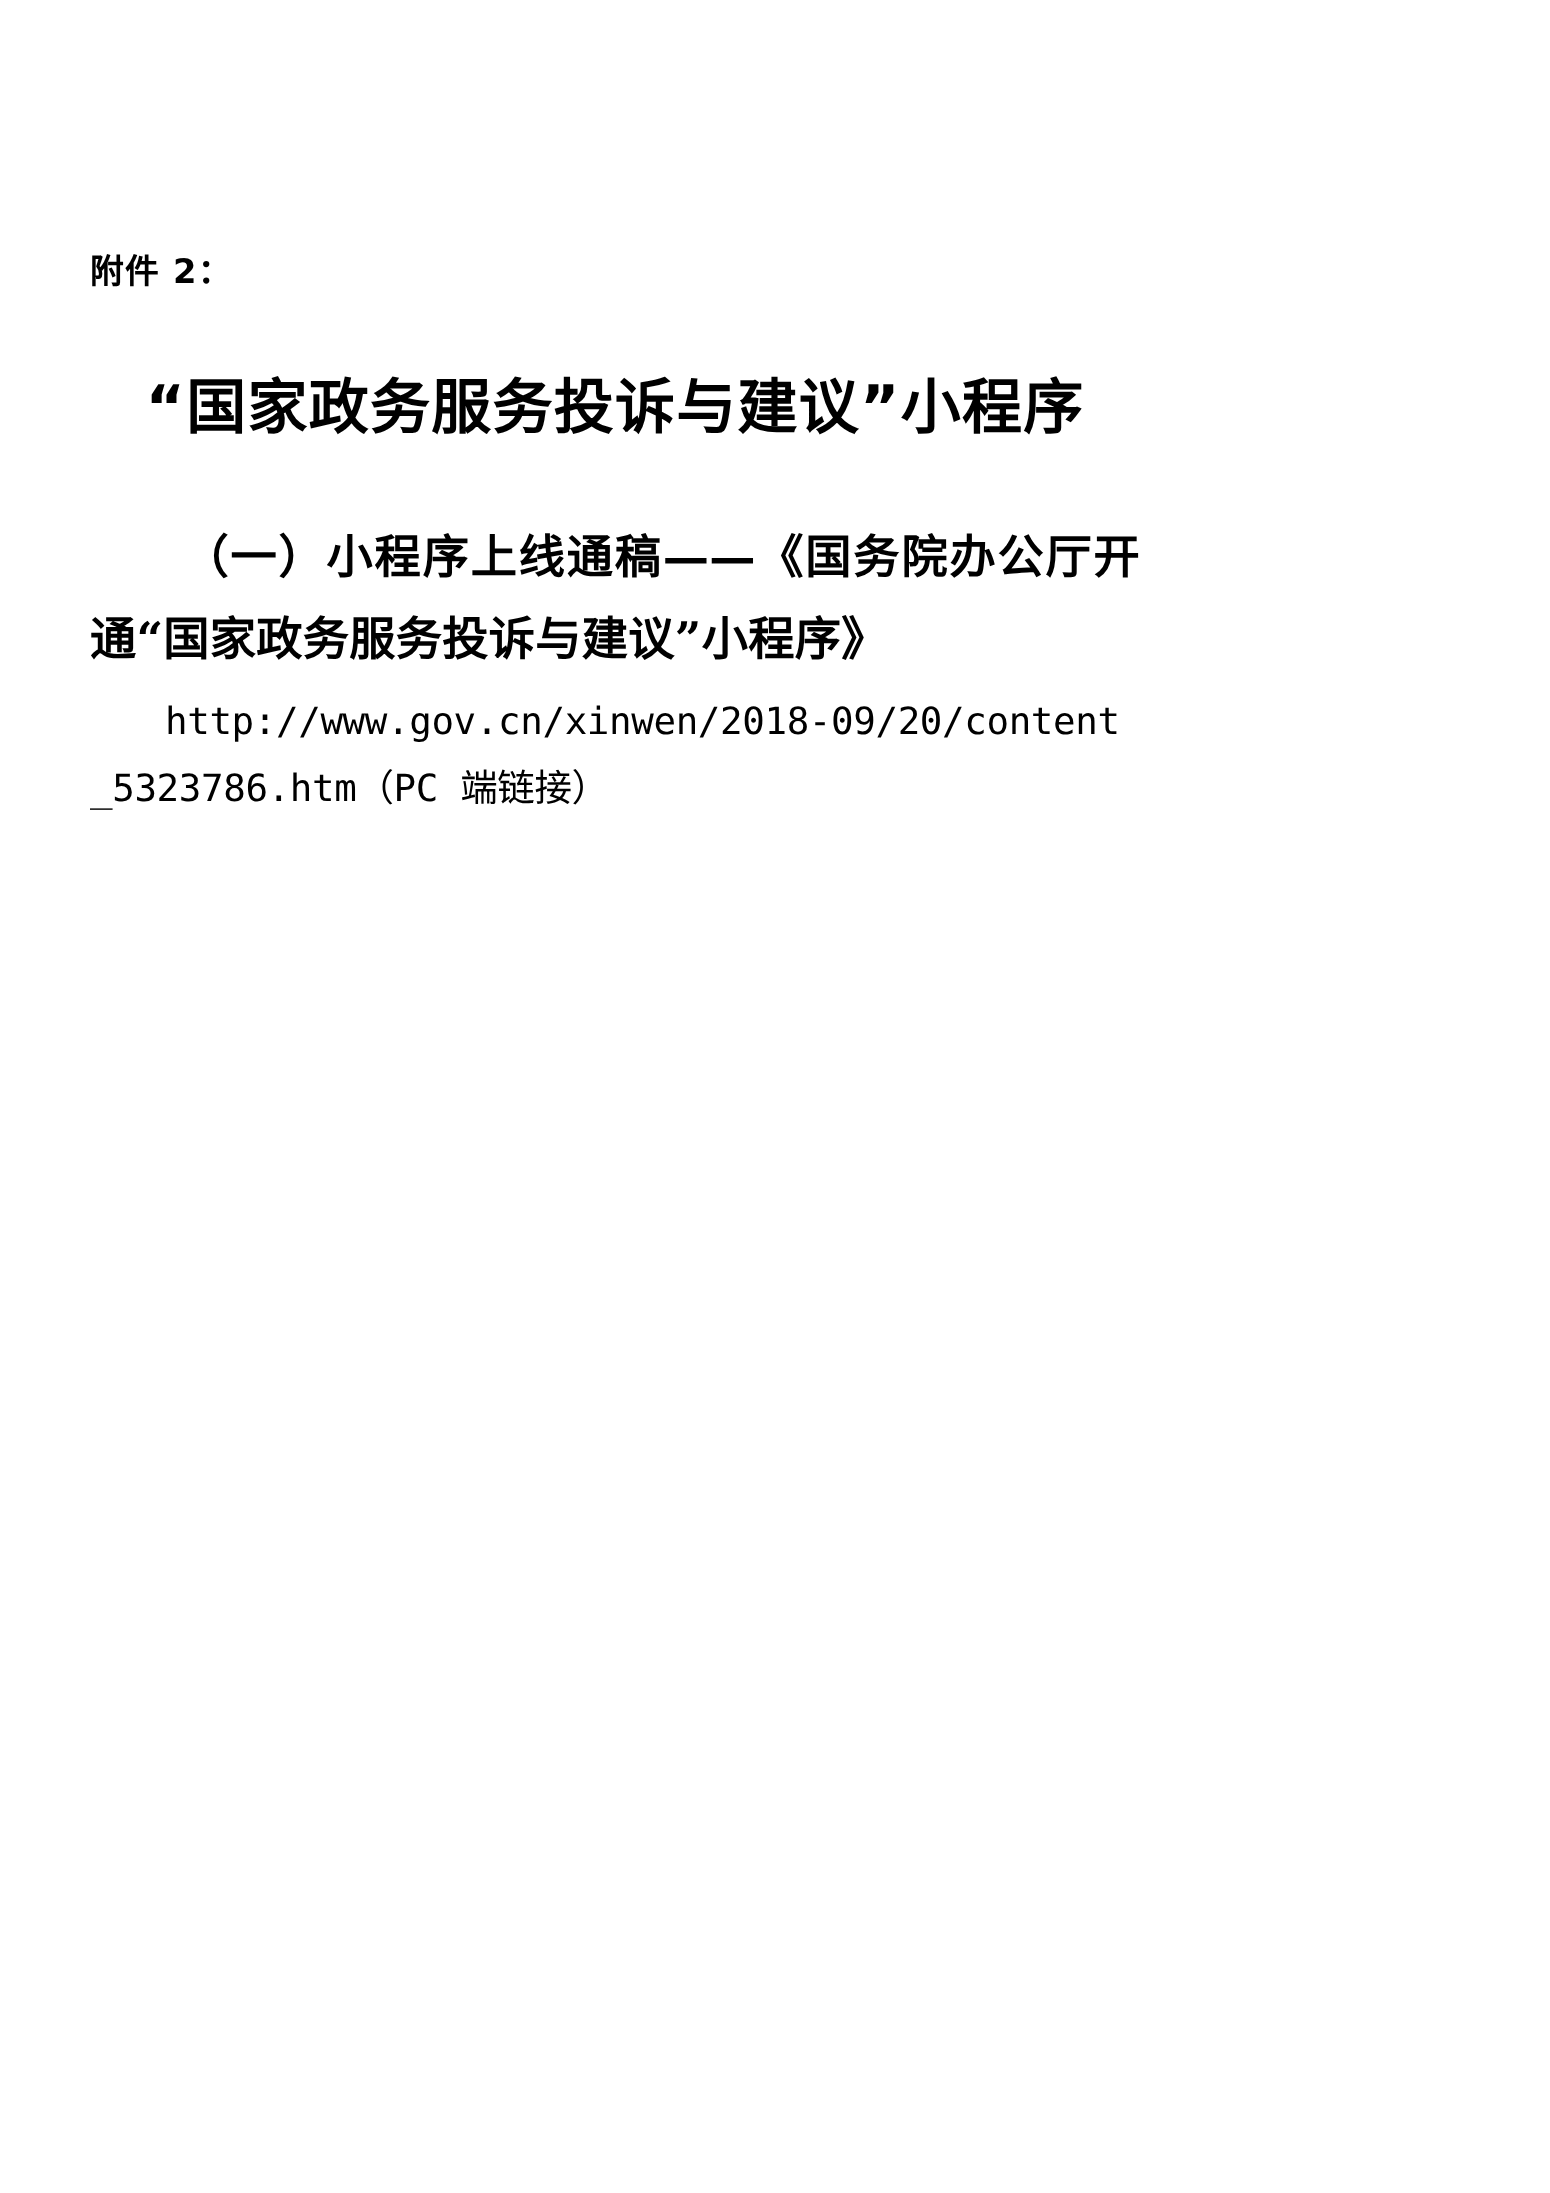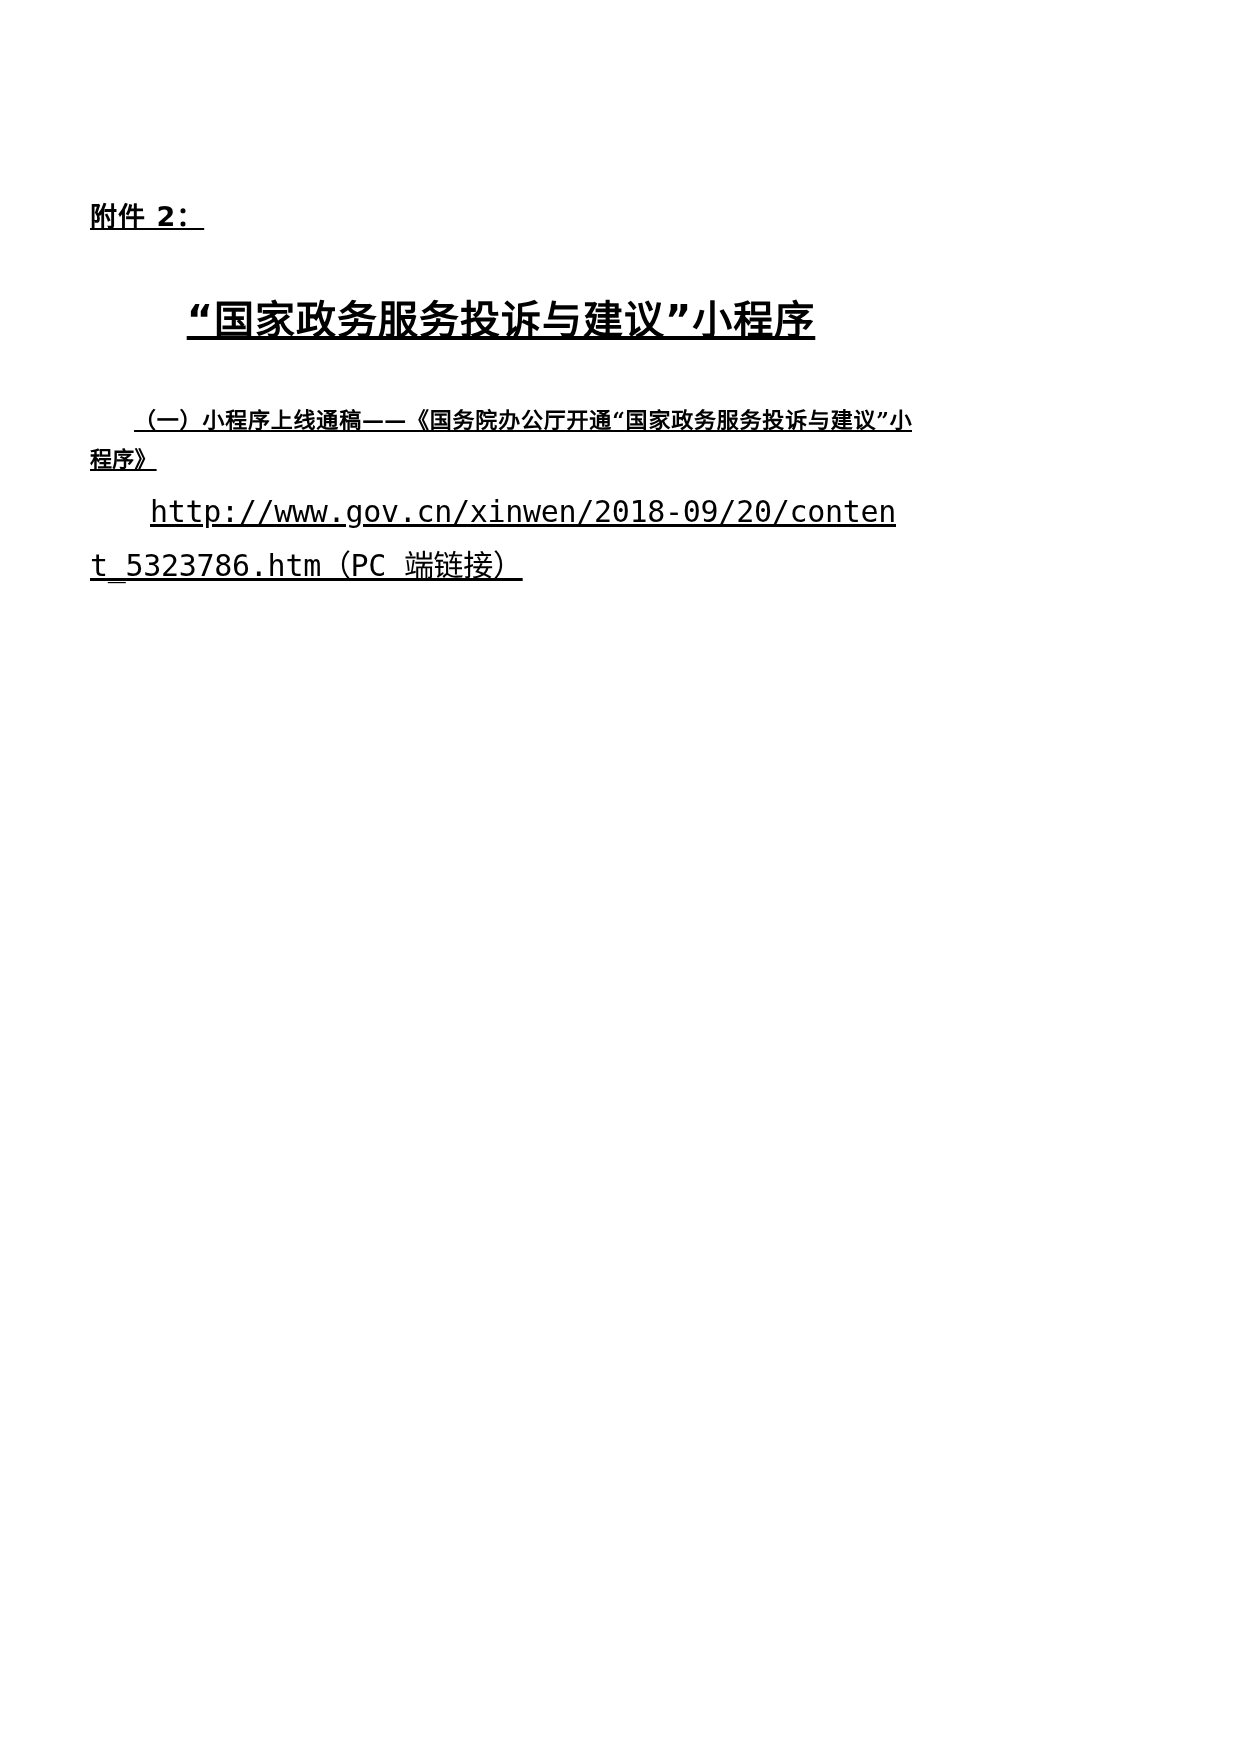--- a/index.html
+++ b/index.html
@@ -12,44 +12,43 @@
     height: 1754px;
     font-family: "DejaVu Serif", "Liberation Serif", serif;
     color: #000000;
     overflow: hidden;
   }
   .page {
     position: relative;
     width: 1052px;
     height: 1754px;
     box-sizing: border-box;
-    padding: 195px 140px 0 90px;
-    text-decoration: underline;
+    padding: 195px 140px 0 72px;
   }
   .attachment-label {
     font-family: "DejaVu Sans", "Liberation Sans", sans-serif;
     font-weight: bold;
     font-size: 27px;
     letter-spacing: 1px;
     margin: 0 0 55px 0;
   }
   .doc-title {
     text-align: center;
     font-family: "DejaVu Sans", "Liberation Sans", sans-serif;
     font-weight: bold;
-    font-size: 40px;
+    font-size: 48px;
     line-height: 1.55;
     letter-spacing: 1px;
     margin: 0 0 50px 0;
   }
   .doc-title .line {
     display: block;
   }
   .para {
-    font-size: 22px;
+    font-size: 37px;
     line-height: 1.78;
     text-align: justify;
     text-justify: inter-ideograph;
     margin: 0 0 6px 0;
     letter-spacing: 0.2px;
   }
   .indent {
     text-indent: 2em;
   }
   .heading-cn {

